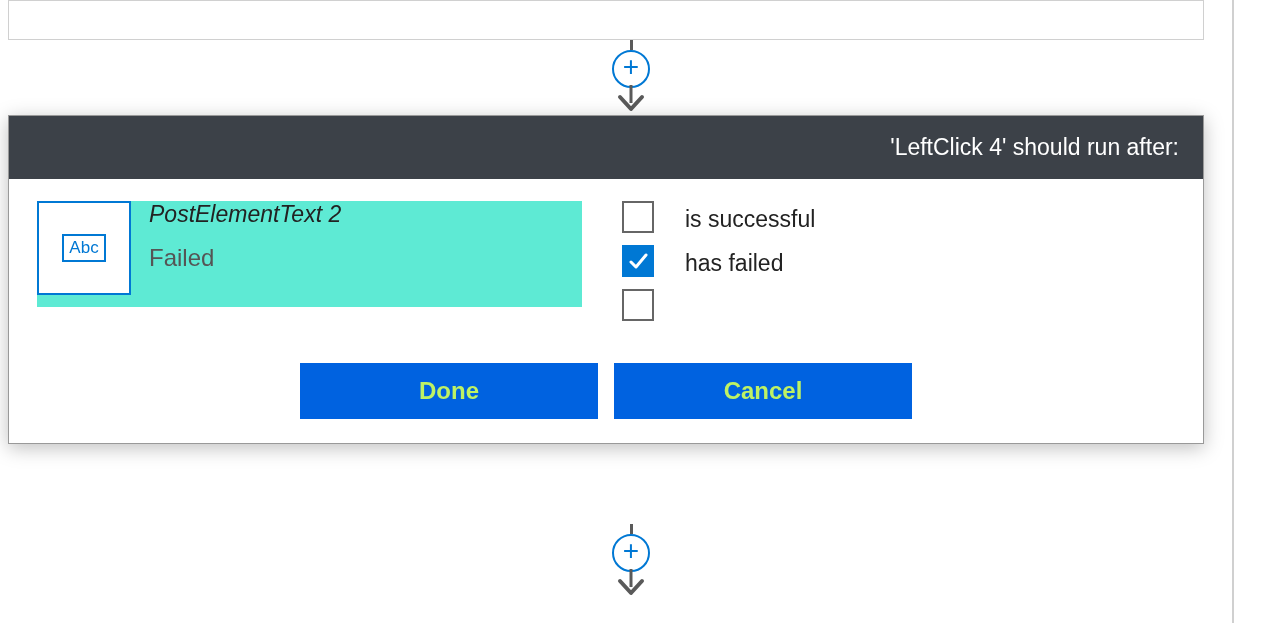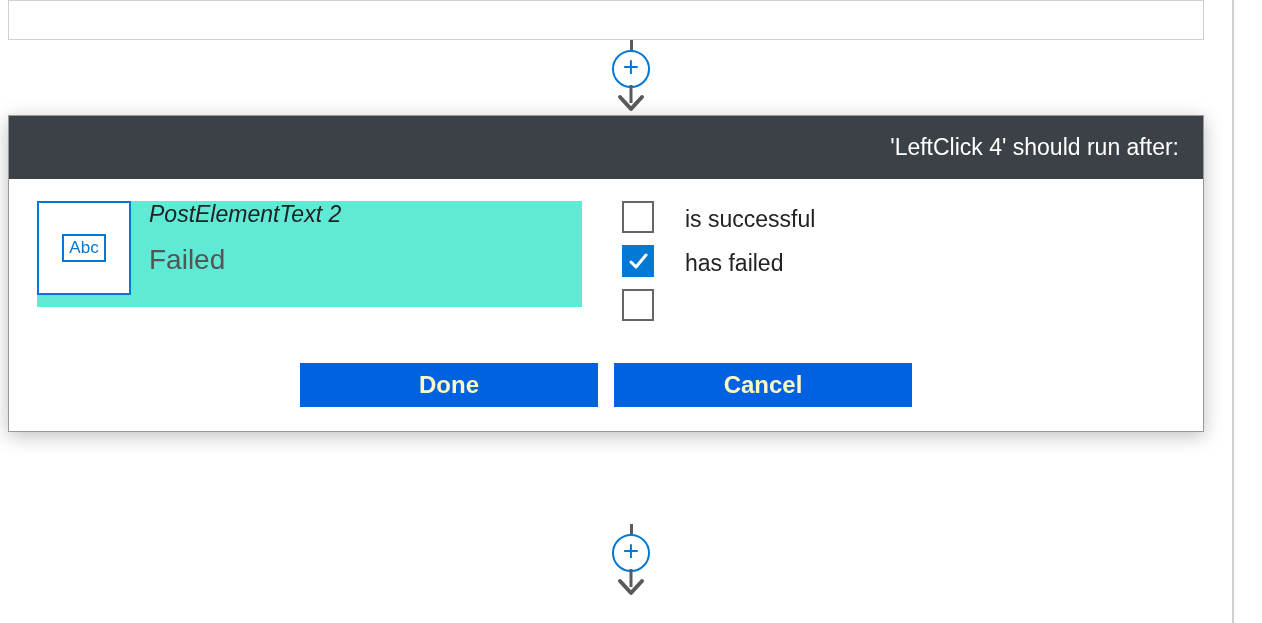--- a/index.html
+++ b/index.html
@@ -119,21 +119,21 @@
     .action-text {
       padding: 0 18px;
     }
     .action-title {
       font-size: 23px;
       color: #222;
       margin-bottom: 16px;
       font-style: italic;
     }
     .action-status {
-      font-size: 28px;
+      font-size: 24px;
       color: #555;
     }
     .right-col {
       flex: 1;
       padding-top: 0;
     }
     .checkbox-row {
       display: flex;
       align-items: flex-end;
       gap: 31px;
@@ -159,25 +159,25 @@
       color: #222;
     }
     .button-row {
       display: flex;
       justify-content: center;
       gap: 16px;
       padding: 18px 0 24px 0;
     }
     .btn {
       background: #0062e0;
-      color: #fef9c3;
+      color: #bef264;
       border: none;
       font-size: 24px;
       font-weight: 600;
-      padding: 8px 0;
+      padding: 14px 0;
       width: 298px;
       cursor: pointer;
       font-family: inherit;
     }
     .connector-bottom {
       position: absolute;
       left: 50%;
       transform: translateX(-50%);
       top: 524px;
       width: 40px;

